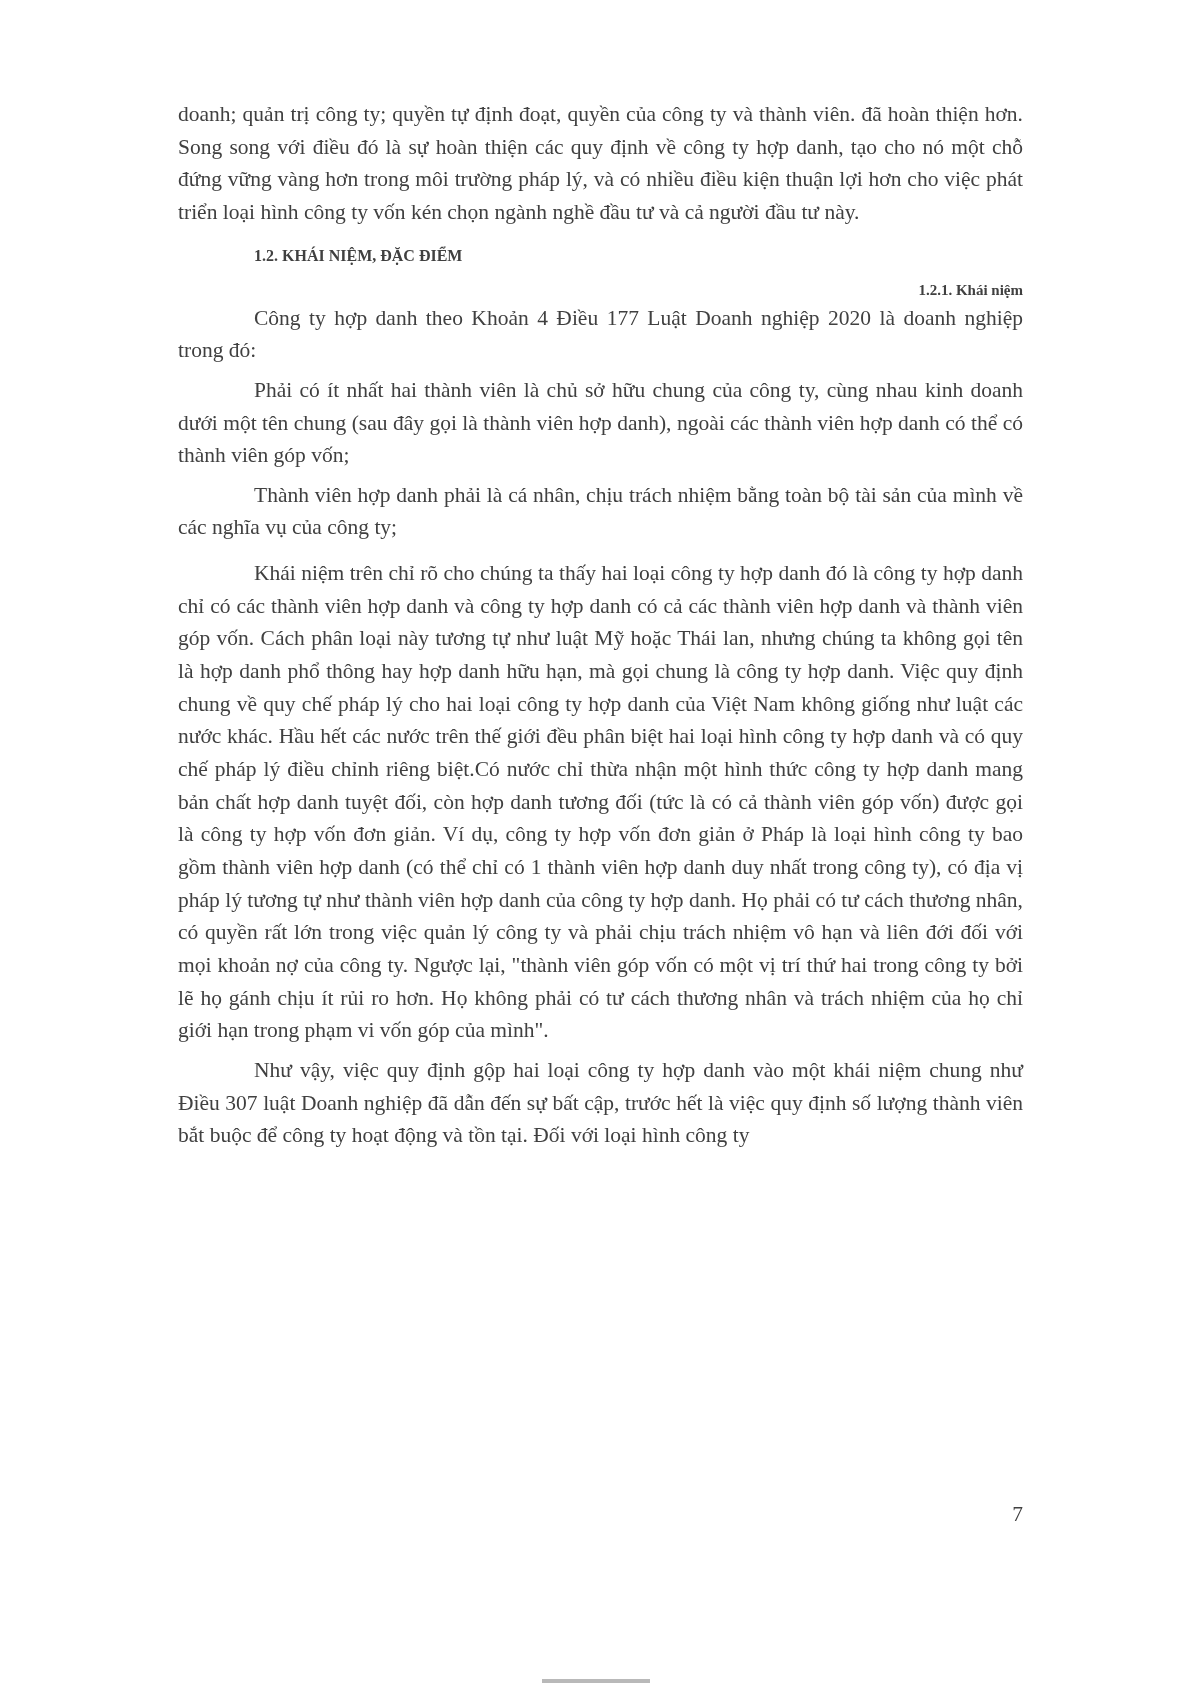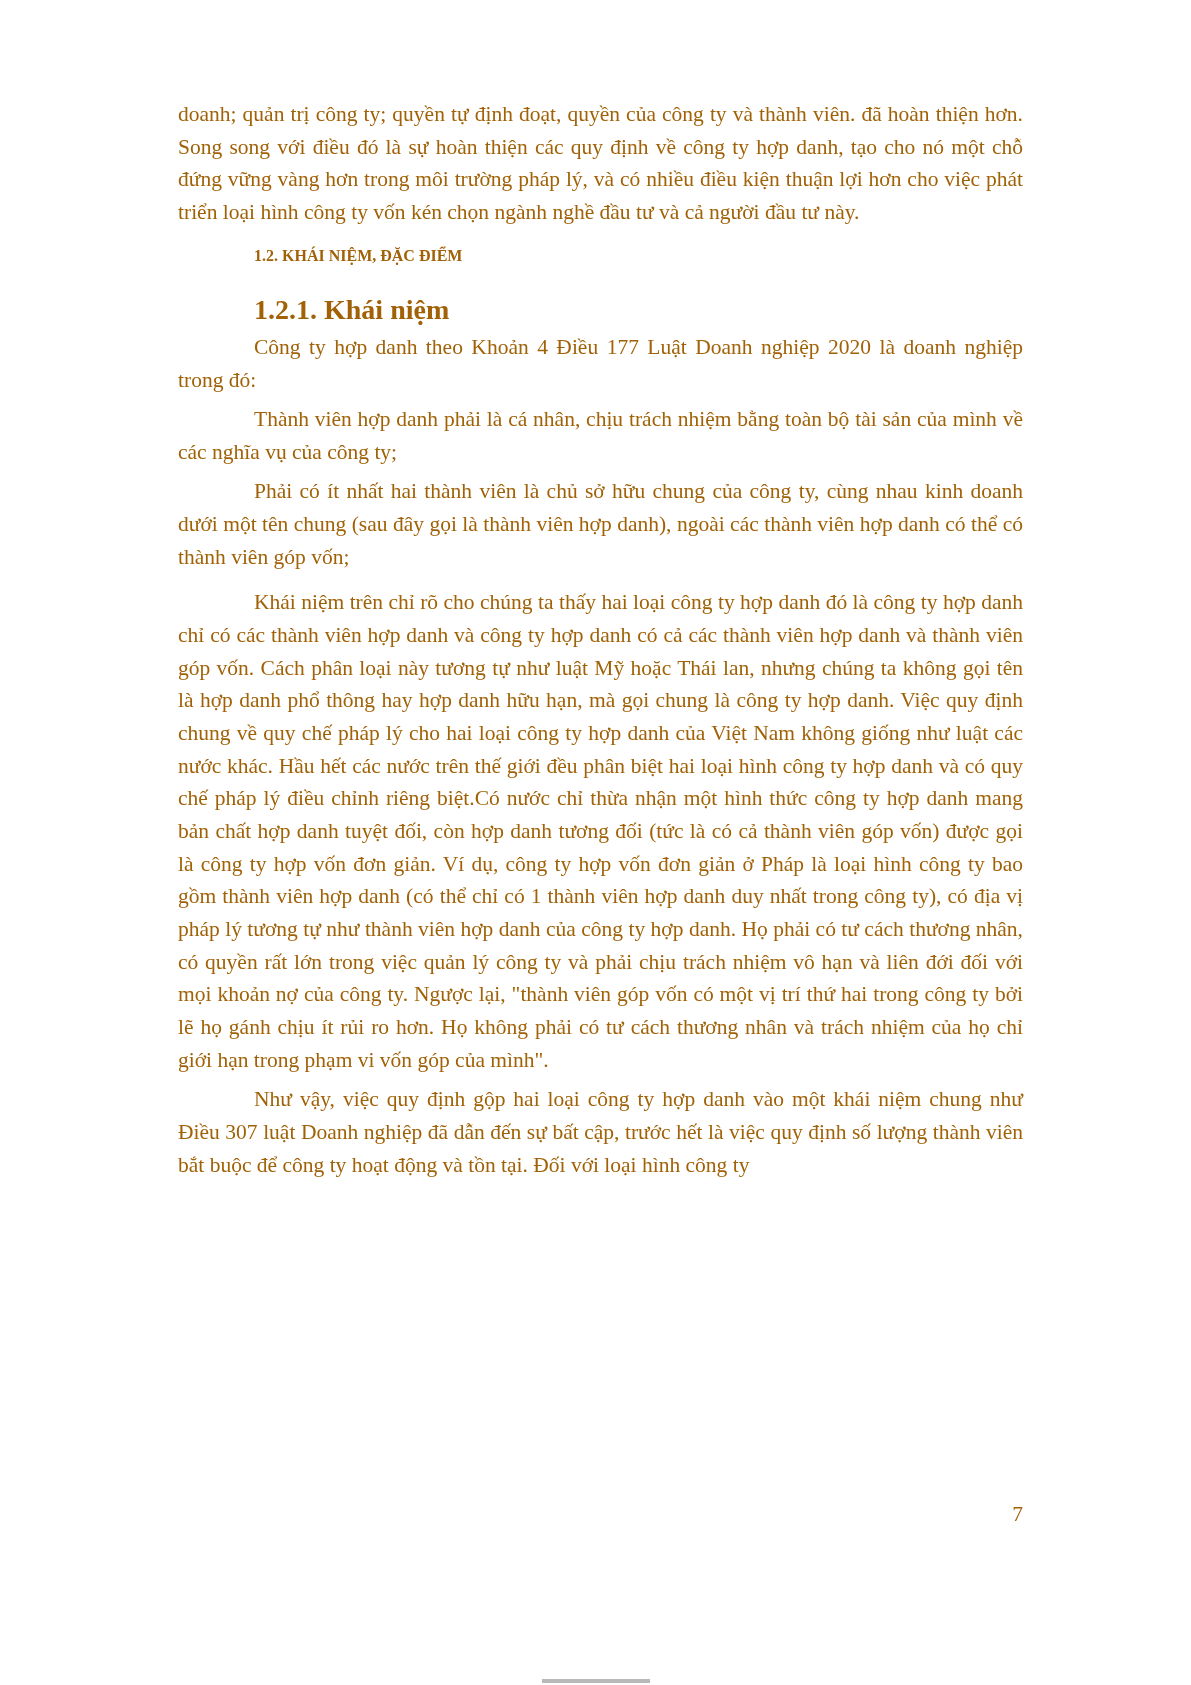--- a/index.html
+++ b/index.html
@@ -7,21 +7,21 @@
     padding: 0;
     background: #ffffff;
   }
   .page {
     position: relative;
     width: 1191px;
     height: 1685px;
     background: #ffffff;
     box-sizing: border-box;
     font-family: "Liberation Serif", serif;
-    color: #a16207;
+    color: #404040;
     overflow: hidden;
   }
   .content {
     position: absolute;
     left: 178px;
     top: 98px;
     width: 845px;
   }
   p {
     margin: 0 0 0 0;
@@ -41,25 +41,26 @@
     margin-top: 0.32em;
   }
   h2.heading {
     font-size: 16px;
     font-weight: bold;
     margin: 0.95em 0 0 0;
     text-indent: 76px;
     line-height: 1.5;
   }
   h3.subheading {
-    font-size: 28px;
+    font-size: 15px;
     font-weight: bold;
     margin: 0.75em 0 0 0;
     text-indent: 76px;
     line-height: 1.5;
+    text-align: right;
   }
   .page-number {
     position: absolute;
     right: 168px;
     bottom: 158px;
     font-size: 21.5px;
     font-family: "Liberation Serif", serif;
   }
   .footer-mark {
     position: absolute;
@@ -83,23 +84,23 @@
   <div class="content">
 
     <p class="cont">doanh; quản trị công ty; quyền tự định đoạt, quyền của công ty và thành viên. đã hoàn thiện hơn. Song song với điều đó là sự hoàn thiện các quy định về công ty hợp danh, tạo cho nó một chỗ đứng vững vàng hơn trong môi trường pháp lý, và có nhiều điều kiện thuận lợi hơn cho việc phát triển loại hình công ty vốn kén chọn ngành nghề đầu tư và cả người đầu tư này.</p>
 
     <h2 class="heading">1.2. KHÁI NIỆM, ĐẶC ĐIỂM</h2>
 
     <h3 class="subheading">1.2.1. Khái niệm</h3>
 
     <p class="para">Công ty hợp danh theo Khoản 4 Điều 177 Luật Doanh nghiệp 2020 là doanh nghiệp trong đó:</p>
 
+    <p class="para">Phải có ít nhất hai thành viên là chủ sở hữu chung của công ty, cùng nhau kinh doanh dưới một tên chung (sau đây gọi là thành viên hợp danh), ngoài các thành viên hợp danh có thể có thành viên góp vốn;</p>
+
     <p class="para">Thành viên hợp danh phải là cá nhân, chịu trách nhiệm bằng toàn bộ tài sản của mình về các nghĩa vụ của công ty;</p>
-
-    <p class="para">Phải có ít nhất hai thành viên là chủ sở hữu chung của công ty, cùng nhau kinh doanh dưới một tên chung (sau đây gọi là thành viên hợp danh), ngoài các thành viên hợp danh có thể có thành viên góp vốn;</p>
 
 
     <p class="para big-para">Khái niệm trên chỉ rõ cho chúng ta thấy hai loại công ty hợp danh đó là công ty hợp danh chỉ có các thành viên hợp danh và công ty hợp danh có cả các thành viên hợp danh và thành viên góp vốn. Cách phân loại này tương tự như luật Mỹ hoặc Thái lan, nhưng chúng ta không gọi tên là hợp danh phổ thông hay hợp danh hữu hạn, mà gọi chung là công ty hợp danh. Việc quy định chung về quy chế pháp lý cho hai loại công ty hợp danh của Việt Nam không giống như luật các nước khác. Hầu hết các nước trên thế giới đều phân biệt hai loại hình công ty hợp danh và có quy chế pháp lý điều chỉnh riêng biệt.Có nước chỉ thừa nhận một hình thức công ty hợp danh mang bản chất hợp danh tuyệt đối, còn hợp danh tương đối (tức là có cả thành viên góp vốn) được gọi là công ty hợp vốn đơn giản. Ví dụ, công ty hợp vốn đơn giản ở Pháp là loại hình công ty bao gồm thành viên hợp danh (có thể chỉ có 1 thành viên hợp danh duy nhất trong công ty), có địa vị pháp lý tương tự như thành viên hợp danh của công ty hợp danh. Họ phải có tư cách thương nhân, có quyền rất lớn trong việc quản lý công ty và phải chịu trách nhiệm vô hạn và liên đới đối với mọi khoản nợ của công ty. Ngược lại, "thành viên góp vốn có một vị trí thứ hai trong công ty bởi lẽ họ gánh chịu ít rủi ro hơn. Họ không phải có tư cách thương nhân và trách nhiệm của họ chỉ giới hạn trong phạm vi vốn góp của mình".</p>
 
 
     <p class="para">Như vậy, việc quy định gộp hai loại công ty hợp danh vào một khái niệm chung như Điều 307 luật Doanh nghiệp đã dẫn đến sự bất cập, trước hết là việc quy định số lượng thành viên bắt buộc để công ty hoạt động và tồn tại. Đối với loại hình công ty</p>
 
   </div>
 
   <div class="page-number">7</div>

